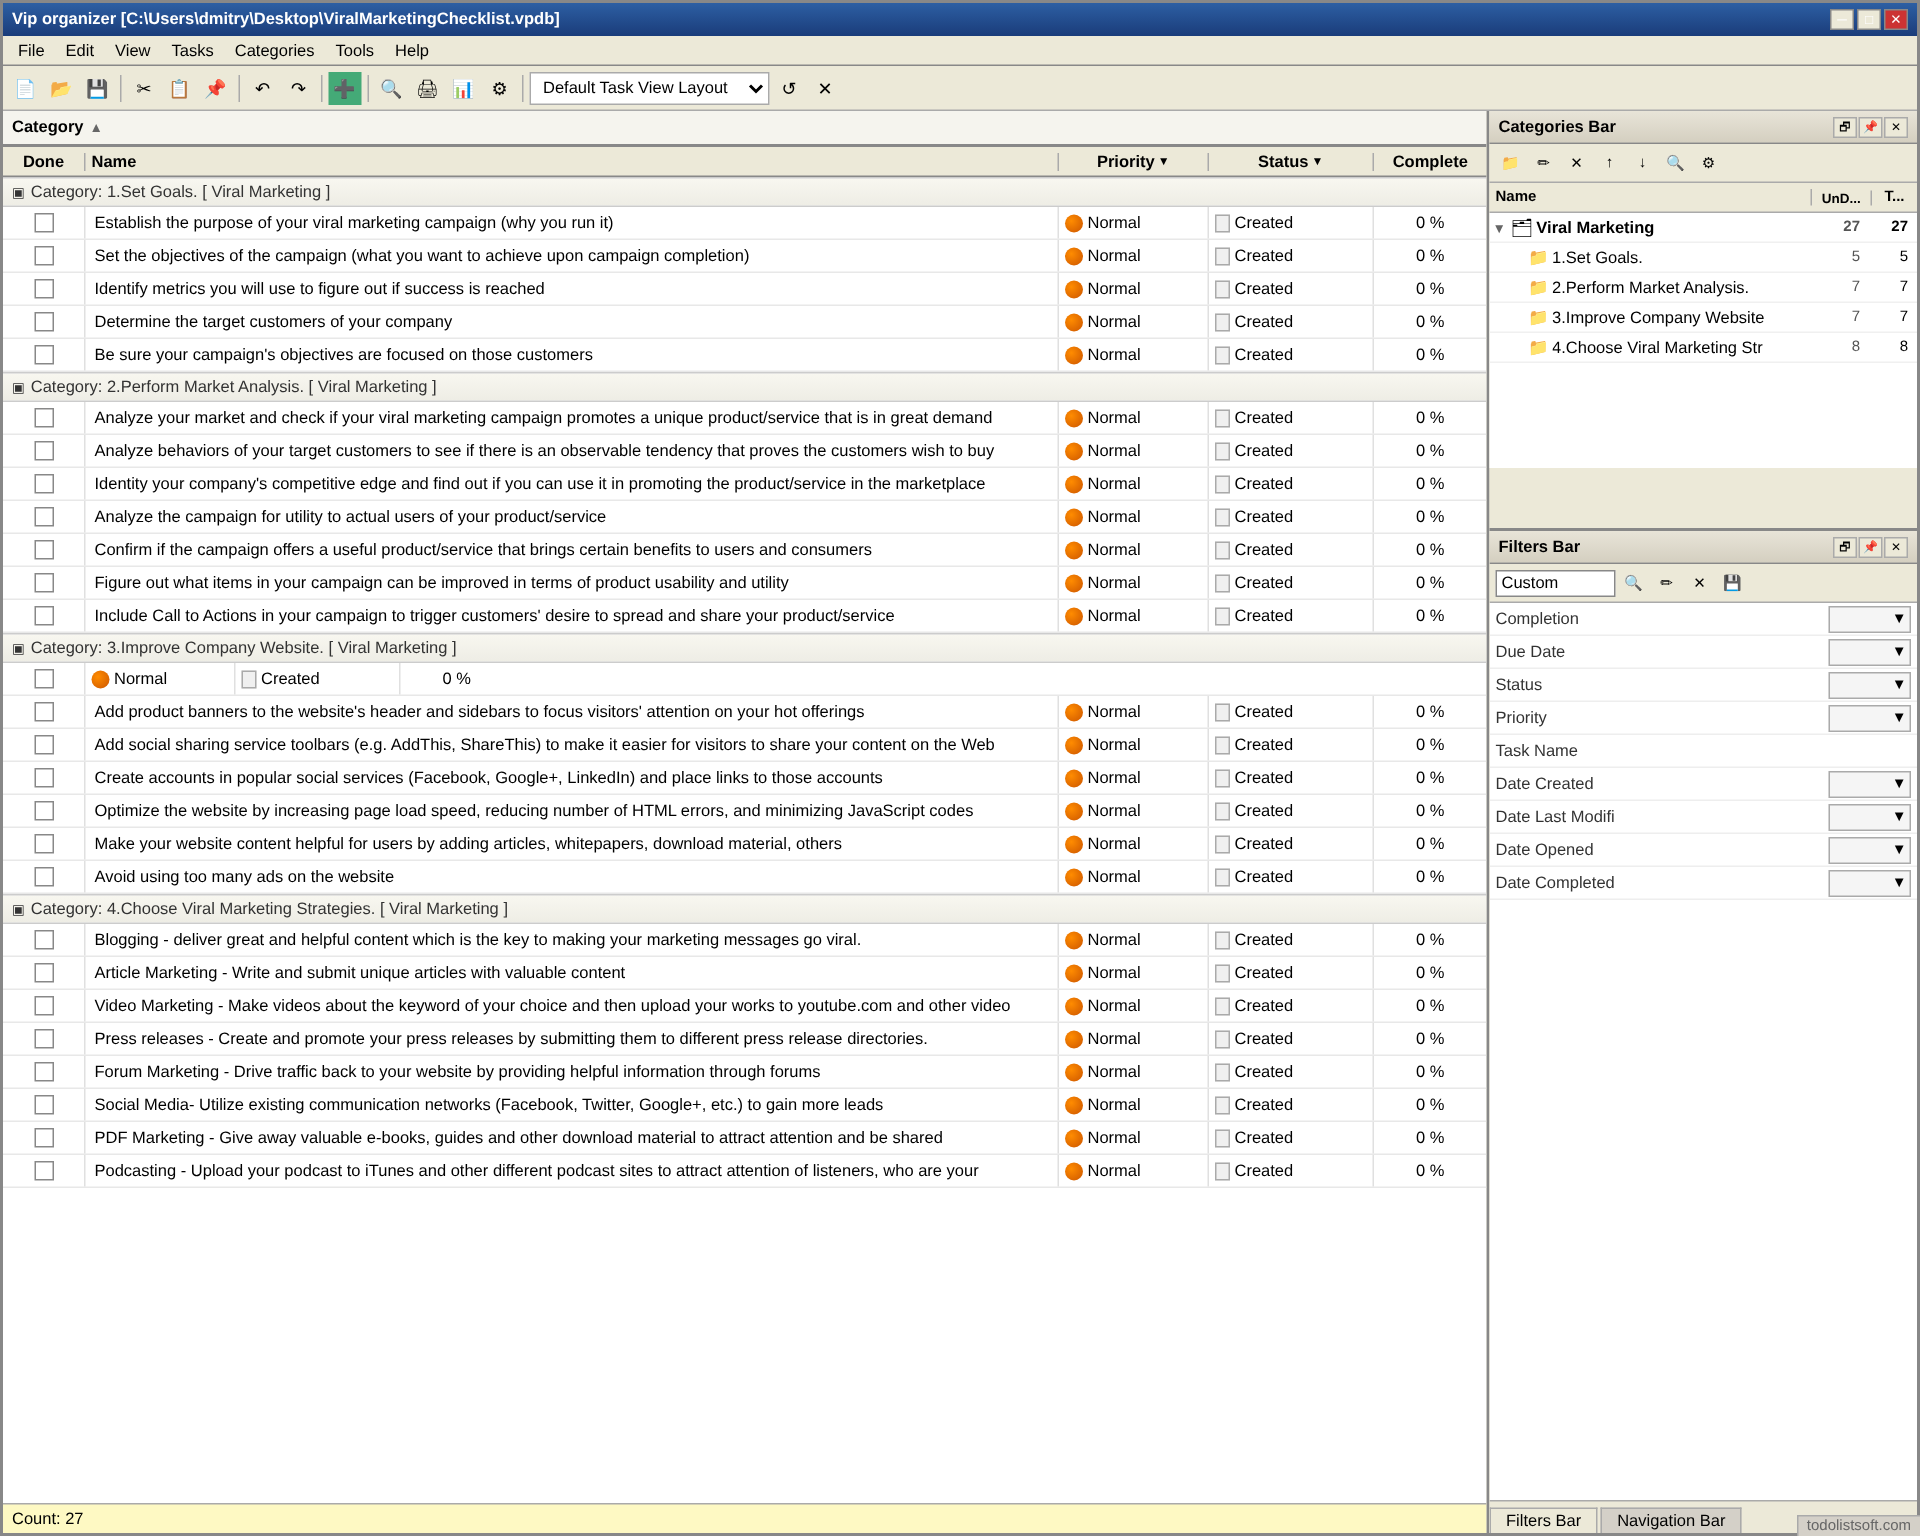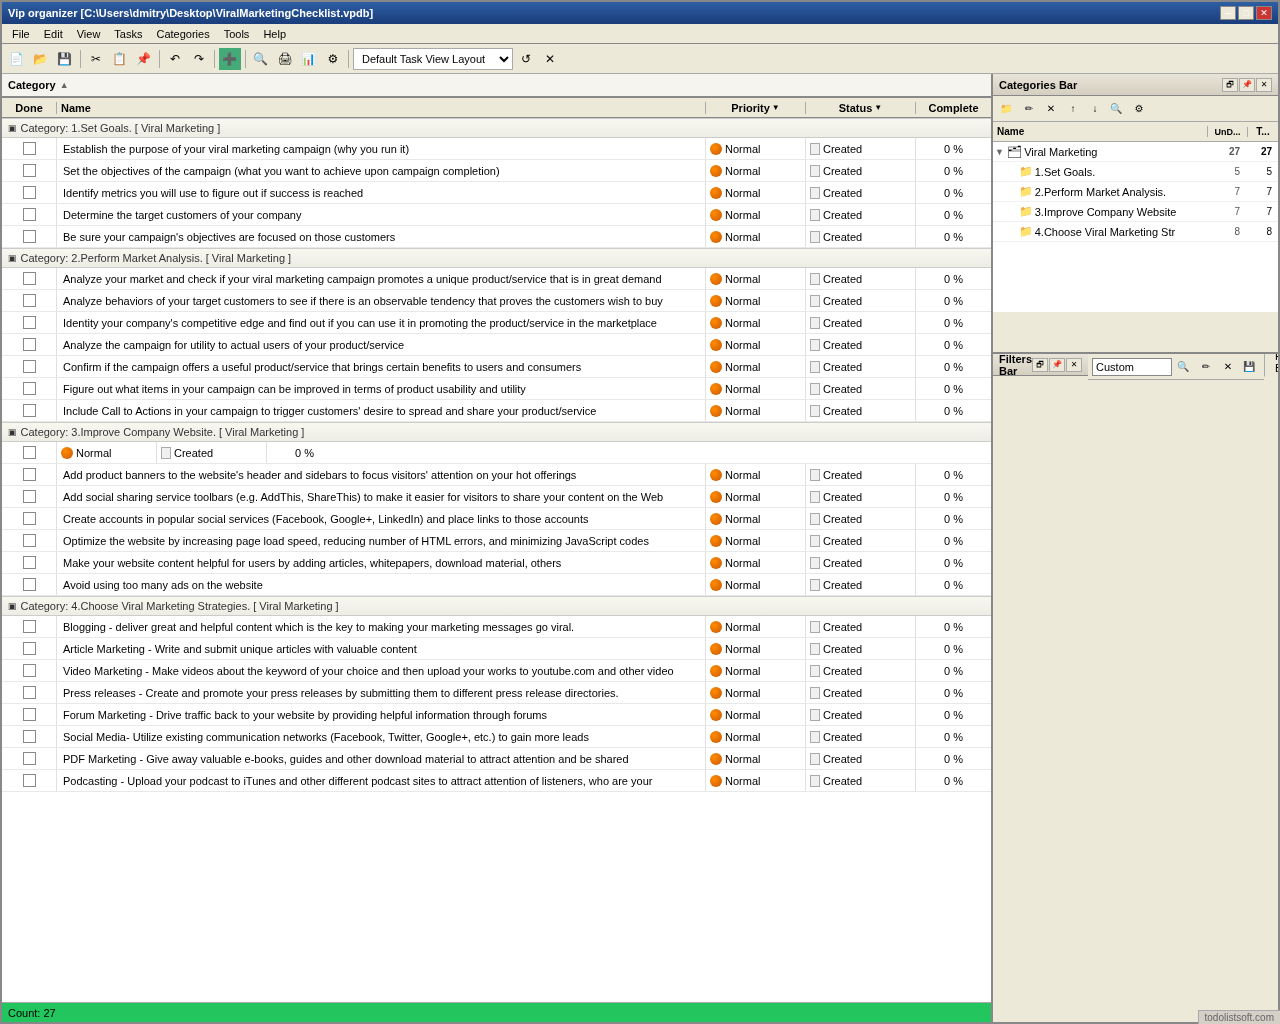--- a/index.html
+++ b/index.html
@@ -56,21 +56,21 @@
     .td-name { flex: 1; padding: 0 6px; font-size: 11px; overflow: hidden; text-overflow: ellipsis; white-space: nowrap; border-right: 1px solid #e0e0e0; height: 100%; display: flex; align-items: center; }
     .td-priority { width: 100px; flex-shrink: 0; border-right: 1px solid #e0e0e0; height: 100%; display: flex; align-items: center; padding: 0 4px; gap: 3px; }
     .td-status { width: 110px; flex-shrink: 0; border-right: 1px solid #e0e0e0; height: 100%; display: flex; align-items: center; padding: 0 4px; gap: 3px; }
     .td-complete { width: 75px; flex-shrink: 0; height: 100%; display: flex; align-items: center; justify-content: center; }
 
     .priority-icon { width: 12px; height: 12px; border-radius: 50%; background: radial-gradient(circle at 35% 35%, #ff8c00, #cc5500); flex-shrink: 0; }
     .status-icon { width: 10px; height: 12px; background: #f0f0f0; border: 1px solid #aaa; flex-shrink: 0; }
     .checkbox { width: 13px; height: 13px; border: 1px solid #888; background: white; }
 
     
-    .status-bar { background: #22c55e; border-top: 1px solid #aaa; padding: 2px 6px; font-size: 11px; height: 20px; display: flex; align-items: center; }
+    .status-bar { background: #fef9c3; border-top: 1px solid #aaa; padding: 2px 6px; font-size: 11px; height: 20px; display: flex; align-items: center; }
 
     
     .right-panel { width: 285px; display: flex; flex-direction: column; background: #ece9d8; }
 
     
     .panel { display: flex; flex-direction: column; border-bottom: 2px solid #888; }
     .panel-header { background: linear-gradient(to bottom, #e8e4d8, #d4cfc0); border-bottom: 1px solid #888; padding: 2px 6px; display: flex; align-items: center; justify-content: space-between; height: 22px; }
     .panel-title { font-weight: bold; font-size: 11px; }
     .panel-controls { display: flex; gap: 1px; }
     .panel-btn { width: 16px; height: 14px; border: 1px solid #aaa; font-size: 8px; cursor: pointer; display: flex; align-items: center; justify-content: center; background: #ece9d8; }
@@ -85,21 +85,21 @@
 
     .cat-tree { overflow-y: auto; background: white; }
     .cat-tree-item { display: flex; align-items: center; height: 20px; padding: 0 2px; border-bottom: 1px solid #f0f0f0; cursor: pointer; }
     .cat-indent { width: 12px; flex-shrink: 0; }
     .cat-expand-btn { width: 12px; font-size: 9px; flex-shrink: 0; color: #666; }
     .cat-item-name { flex: 1; font-size: 11px; overflow: hidden; text-overflow: ellipsis; white-space: nowrap; }
     .cat-item-num { width: 40px; text-align: right; padding-right: 6px; font-size: 10px; }
     .cat-item-num2 { width: 30px; text-align: right; padding-right: 4px; font-size: 10px; }
 
     
-    .filters-panel { flex: 1; display: flex; flex-direction: row; overflow: hidden; }
+    .filters-panel { flex: 1; display: flex; flex-direction: column; overflow: hidden; }
     .filters-toolbar { background: #ece9d8; border-bottom: 1px solid #aaa; padding: 2px 4px; display: flex; align-items: center; gap: 2px; height: 26px; }
     .filter-name-input { height: 18px; border: 1px solid #888; padding: 0 3px; font-size: 11px; width: 80px; background: white; }
     .filter-list { flex: 1; overflow-y: auto; background: white; }
     .filter-row { display: flex; align-items: center; height: 22px; border-bottom: 1px solid #eee; padding: 0 4px; }
     .filter-field { flex: 1; font-size: 11px; color: #333; padding-right: 4px; }
     .filter-dropdown { height: 18px; border: 1px solid #aaa; background: #f5f5f5; font-size: 10px; width: 55px; display: flex; align-items: center; justify-content: space-between; padding: 0 2px; cursor: pointer; }
 
     
     .bottom-tabs { background: #ece9d8; border-top: 1px solid #aaa; display: flex; height: 22px; align-items: flex-end; }
     .bottom-tab { padding: 2px 10px; border: 1px solid #aaa; border-bottom: none; background: #d4d0c8; font-size: 11px; cursor: pointer; margin-right: 2px; }
@@ -636,21 +636,21 @@
         <div class="cat-list-header">
           <div class="clh-name">Name</div>
           <div class="clh-und">UnD...</div>
           <div class="clh-t">T...</div>
         </div>
         <div class="cat-tree" id="cat-tree-container" style="flex:1; max-height:170px; overflow-y:auto;">
             <div class="cat-tree-item">
 
     <span class="cat-expand-btn">▼</span>
     <span style="margin-right:2px; font-size:12px;">🗂</span>
-    <span class="cat-item-name" style="font-weight:normal;">Viral Marketing</span>
+    <span class="cat-item-name" style="font-weight:bold;">Viral Marketing</span>
     <span class="cat-item-num und-col" style="font-weight:bold;">27</span>
     <span class="cat-item-num2" style="font-weight:bold;">27</span>
   </div>
             <div class="cat-tree-item">
     <span class="cat-indent"></span>
     <span class="cat-expand-btn"> </span>
     <span style="margin-right:2px; font-size:11px; color:#e88;">📁</span>
     <span class="cat-item-name" style="">1.Set Goals.</span>
     <span class="cat-item-num und-col" style="">5</span>
     <span class="cat-item-num2" style="">5</span>

